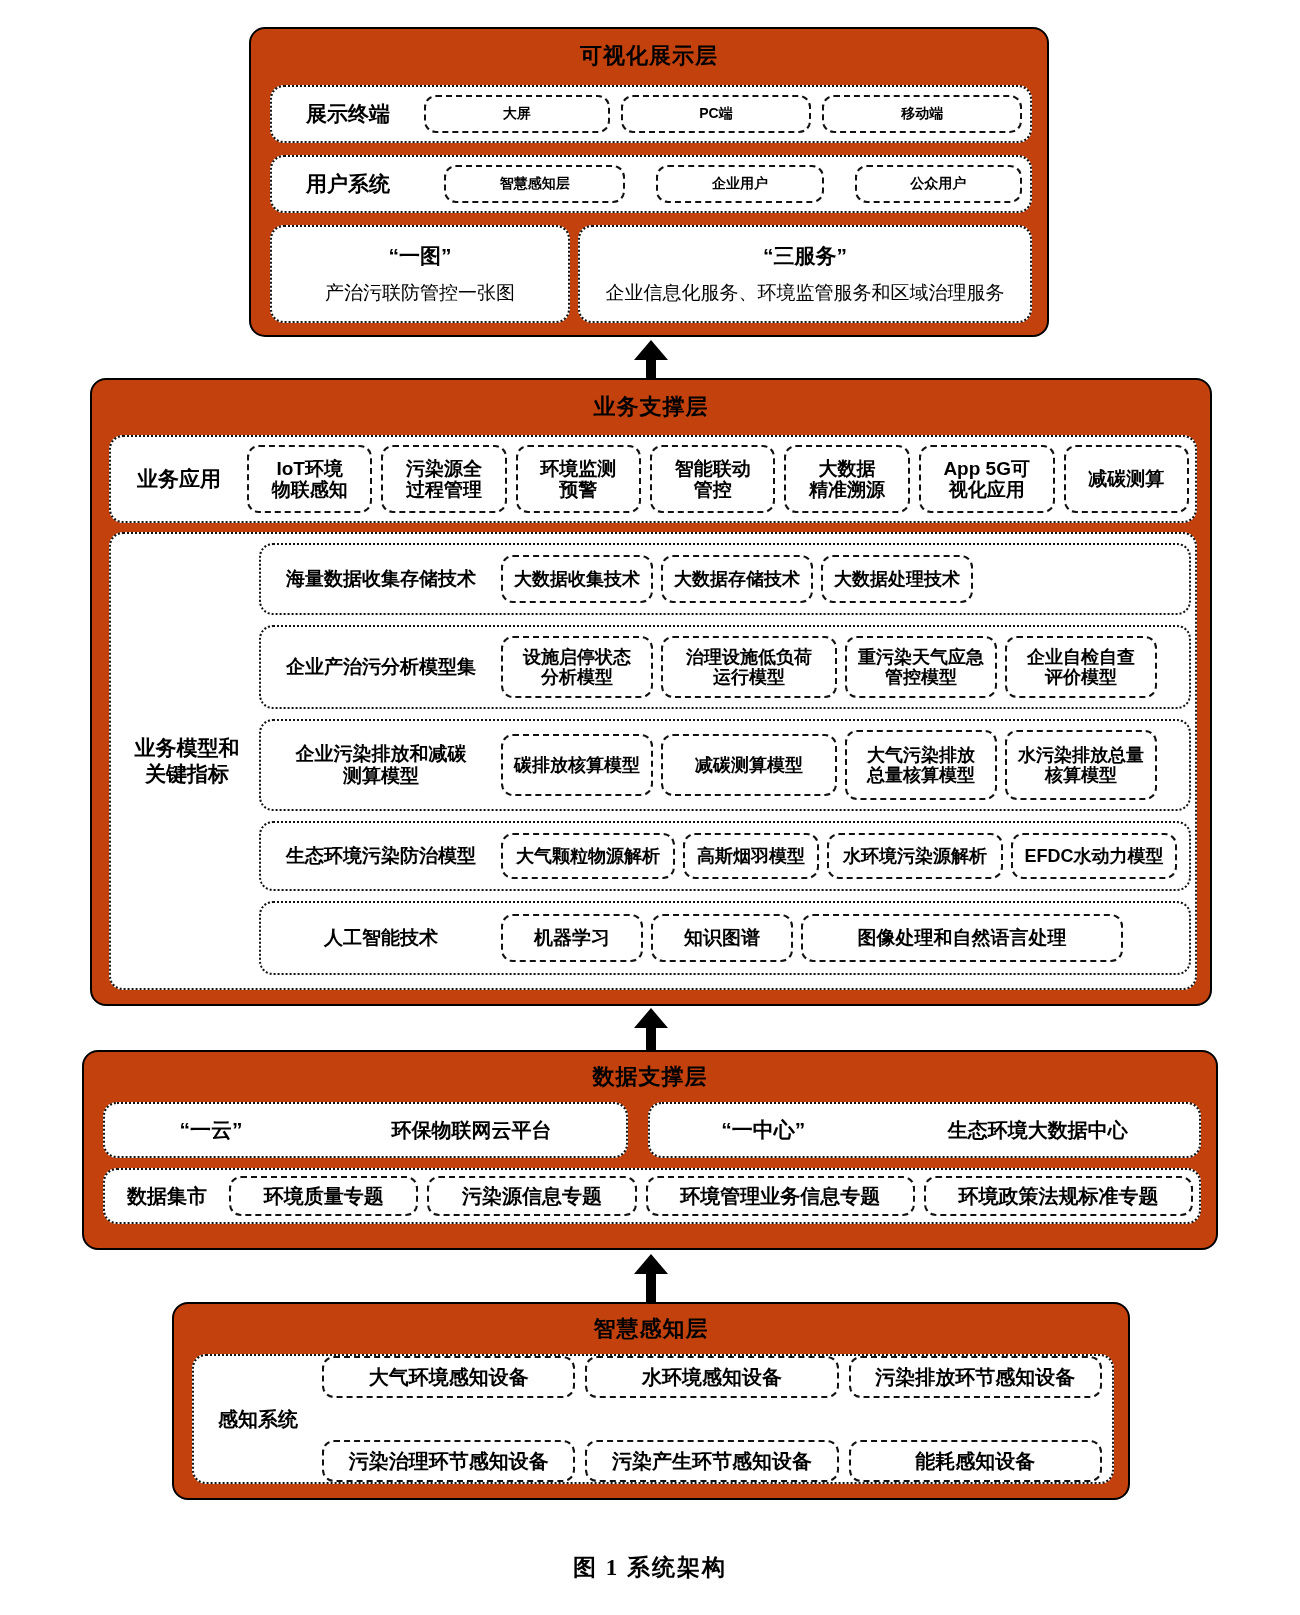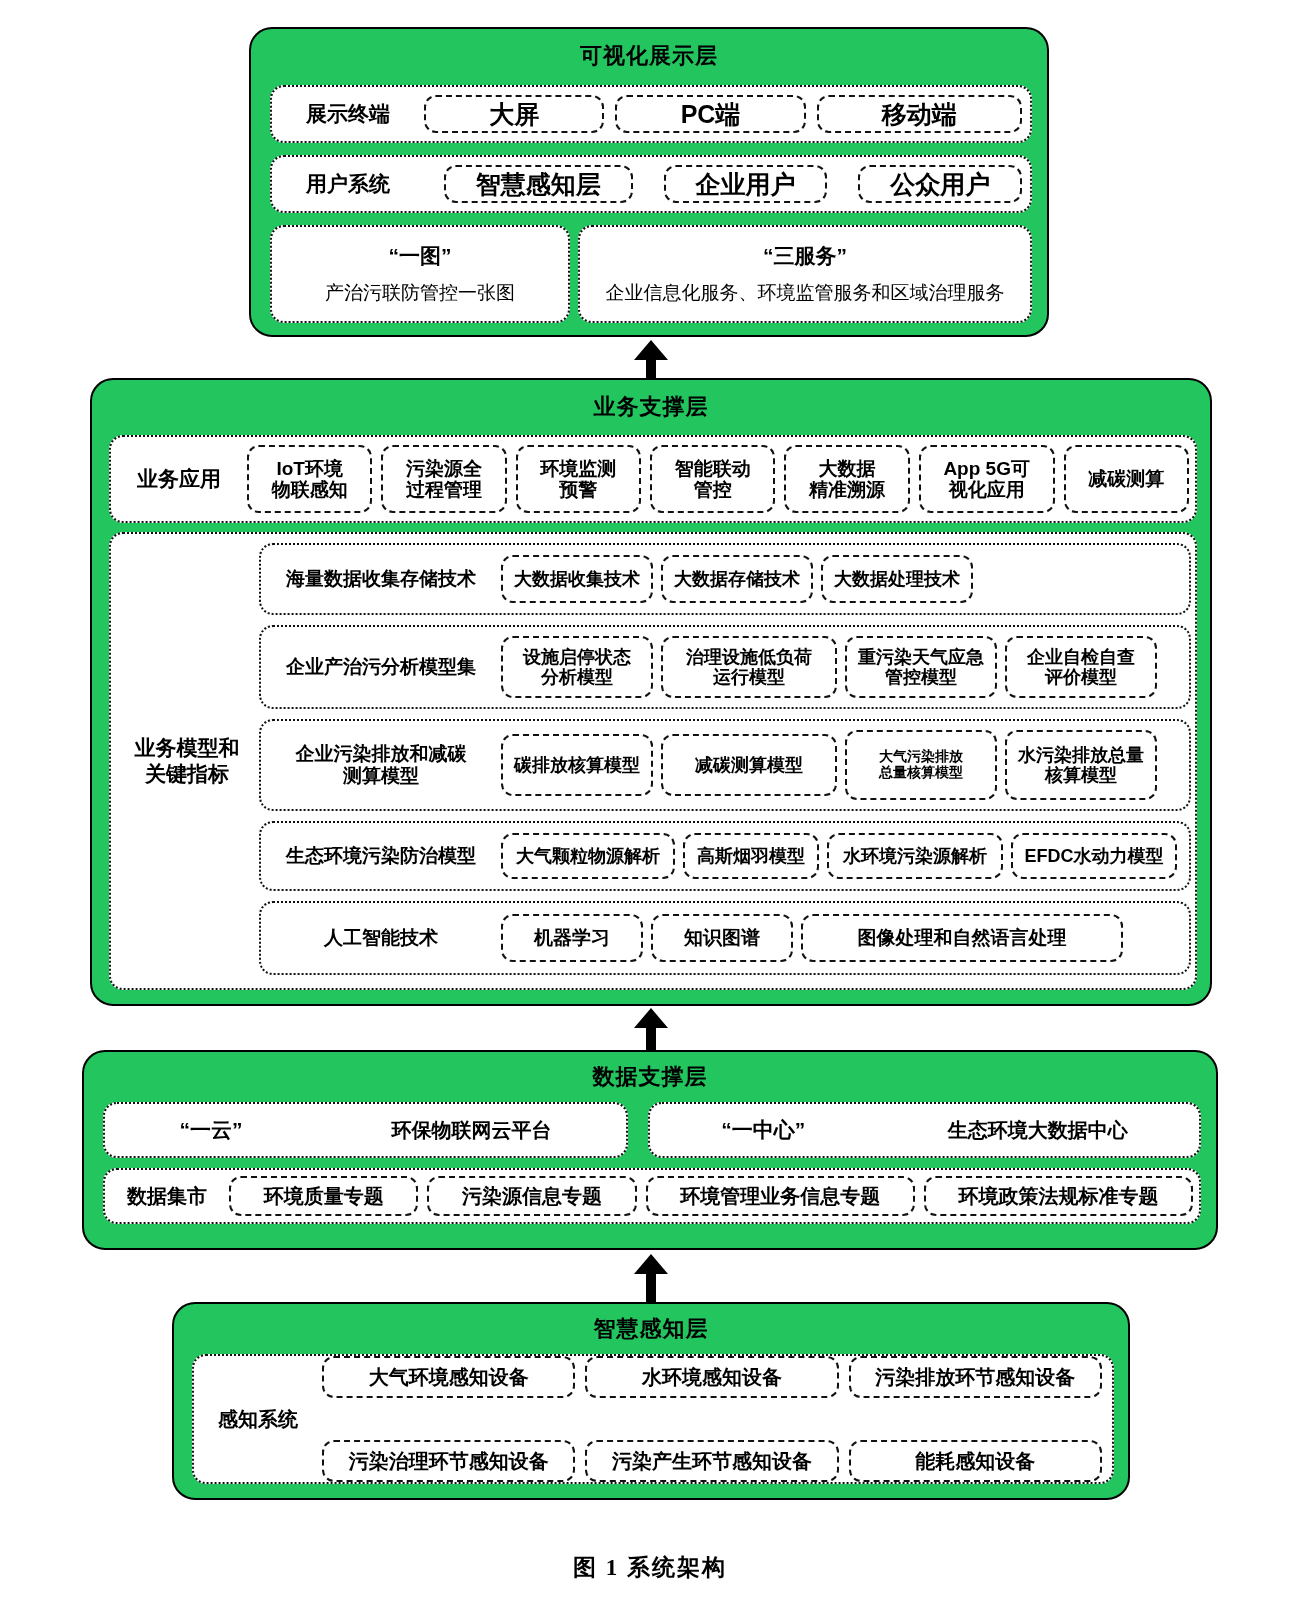--- a/index.html
+++ b/index.html
@@ -14,22 +14,22 @@
     font-family: "Liberation Sans", "DejaVu Sans", sans-serif;
     color: #000;
     overflow: hidden;
   }
 
   
   .layer {
     position: absolute;
     box-sizing: border-box;
     border: 2.5px solid #000;
-    border-radius: 23px;
-    background: #22c55e;
+    border-radius: 16px;
+    background: #c2410c;
   }
   .layer-title {
     text-align: center;
     font-weight: bold;
     font-size: 22px;
     letter-spacing: 1px;
     line-height: 1;
   }
 
   .dbox {
@@ -103,21 +103,21 @@
   #vis-strip-user { top: 126px; gap: 20px; }
 
   .vis-strip .lead {
     width: 152px;
     flex: 0 0 152px;
     font-size: 21px;
     font-weight: bold;
   }
   .vis-strip .chip {
     height: 38px;
-    font-size: 25px;
+    font-size: 14px;
     font-weight: bold;
     flex: 1 1 auto;
     margin-right: 11px;
   }
   .vis-strip .chip:last-child { margin-right: 8px; }
 
   #vis-onemap {
     position: absolute;
     left: 19px; top: 196px; width: 300px; height: 98px;
     flex-direction: column; justify-content: center;
@@ -319,21 +319,21 @@
         <div class="chip wrapchip" style="width:152px;height:62px;font-size:18px">设施启停状态<br>分析模型</div>
         <div class="chip wrapchip" style="width:176px;height:62px;font-size:18px">治理设施低负荷<br>运行模型</div>
         <div class="chip wrapchip" style="width:152px;height:62px;font-size:18px">重污染天气应急<br>管控模型</div>
         <div class="chip wrapchip" style="width:152px;height:62px;font-size:18px">企业自检自查<br>评价模型</div>
       </div>
 
       <div class="dbox dbox-row model-row" id="row-emis">
         <div class="plainlabel lead wrapchip" style="width:212px">企业污染排放和减碳<br>测算模型</div>
         <div class="chip wrapchip" style="width:152px;height:62px;font-size:18px">碳排放核算模型</div>
         <div class="chip wrapchip" style="width:176px;height:62px;font-size:18px">减碳测算模型</div>
-        <div class="chip wrapchip" style="width:152px;height:70px;font-size:14px">大气污染排放<br>总量核算模型</div>
+        <div class="chip wrapchip" style="width:152px;height:70px;font-size:18px">大气污染排放<br>总量核算模型</div>
         <div class="chip wrapchip" style="width:152px;height:70px;font-size:18px">水污染排放总量<br>核算模型</div>
       </div>
 
       <div class="dbox dbox-row model-row" id="row-eco">
         <div class="plainlabel lead wrapchip" style="width:212px">生态环境污染防治模型</div>
         <div class="chip wrapchip" style="width:174px;height:46px;font-size:18px">大气颗粒物源解析</div>
         <div class="chip wrapchip" style="width:136px;height:46px;font-size:18px">高斯烟羽模型</div>
         <div class="chip wrapchip" style="width:176px;height:46px;font-size:18px">水环境污染源解析</div>
         <div class="chip wrapchip" style="width:166px;height:46px;font-size:18px">EFDC水动力模型</div>
       </div>

